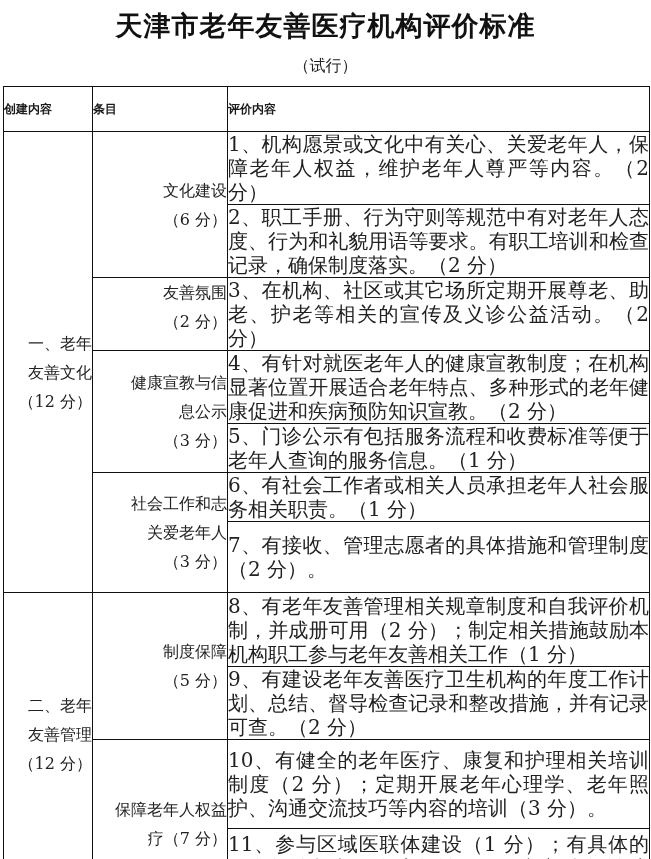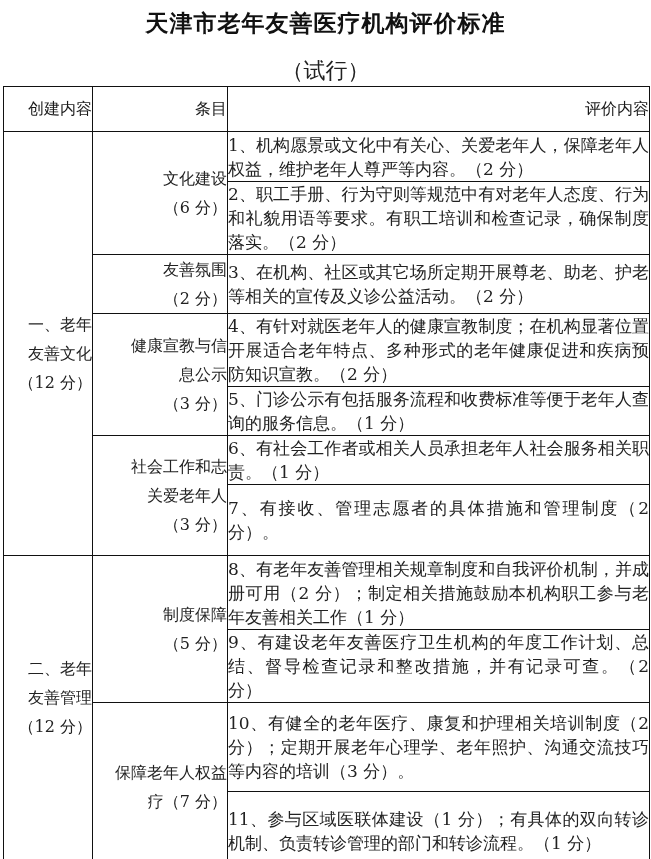--- a/index.html
+++ b/index.html
@@ -1,29 +1,29 @@
 <!DOCTYPE html>
 <html><head>
 <meta charset="utf-8">
 <style>
   html, body { margin: 0; padding: 0; background: #ffffff; }
   body { width: 651px; height: 859px; position: relative; overflow: hidden;
          font-family: "DejaVu Serif", "Liberation Serif", serif; color: #1a1a1a; }
   .title { position: absolute; top: 8px; left: 0; width: 651px; text-align: center;
-           font-size: 23px; font-weight: bold; letter-spacing: 1px; color: #111; }
+           font-size: 27px; font-weight: bold; letter-spacing: 1px; color: #111; }
   .subtitle { position: absolute; top: 56px; left: 0; width: 651px; text-align: center;
-              font-size: 22px; color: #222; }
+              font-size: 16px; color: #222; }
   table.std { position: absolute; top: 86px; left: 3px; width: 646px; border-collapse: collapse;
               table-layout: fixed; }
   table.std td, table.std th { border: 1.5px solid #111; padding: 0; vertical-align: middle; }
-  th { font-family: "DejaVu Sans", "Liberation Sans", sans-serif; font-weight: normal; font-size: 16px;
-       text-align: right; height: 44px; }
+  th { font-family: "DejaVu Sans", "Liberation Sans", sans-serif; font-weight: bold; font-size: 12px;
+       text-align: left; height: 44px; }
   td.sec, td.item { text-align: right; font-size: 16px; line-height: 29px; color: #222; }
   td.sec { vertical-align: middle; }
-  td.crit { font-size: 17px; line-height: 24px; padding: 0 4px 0 7px; text-align: justify; color: #222;
+  td.crit { font-size: 20px; line-height: 24px; padding: 0 4px 0 7px; text-align: justify; color: #222;
             vertical-align: top; }
   .line { display: block; }
 </style>
 </head>
 <body>
 
 <div class="title">天津市老年友善医疗机构评价标准</div>
 <div class="subtitle">（试行）</div>
 
 <table class="std">

